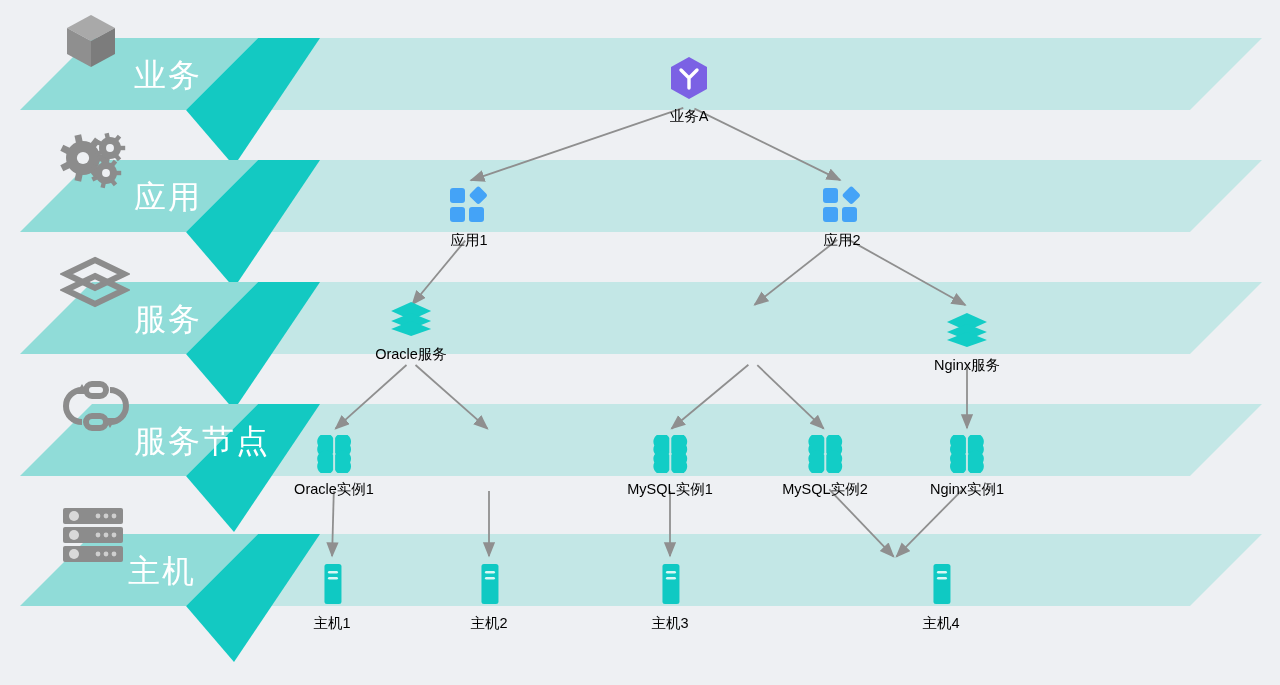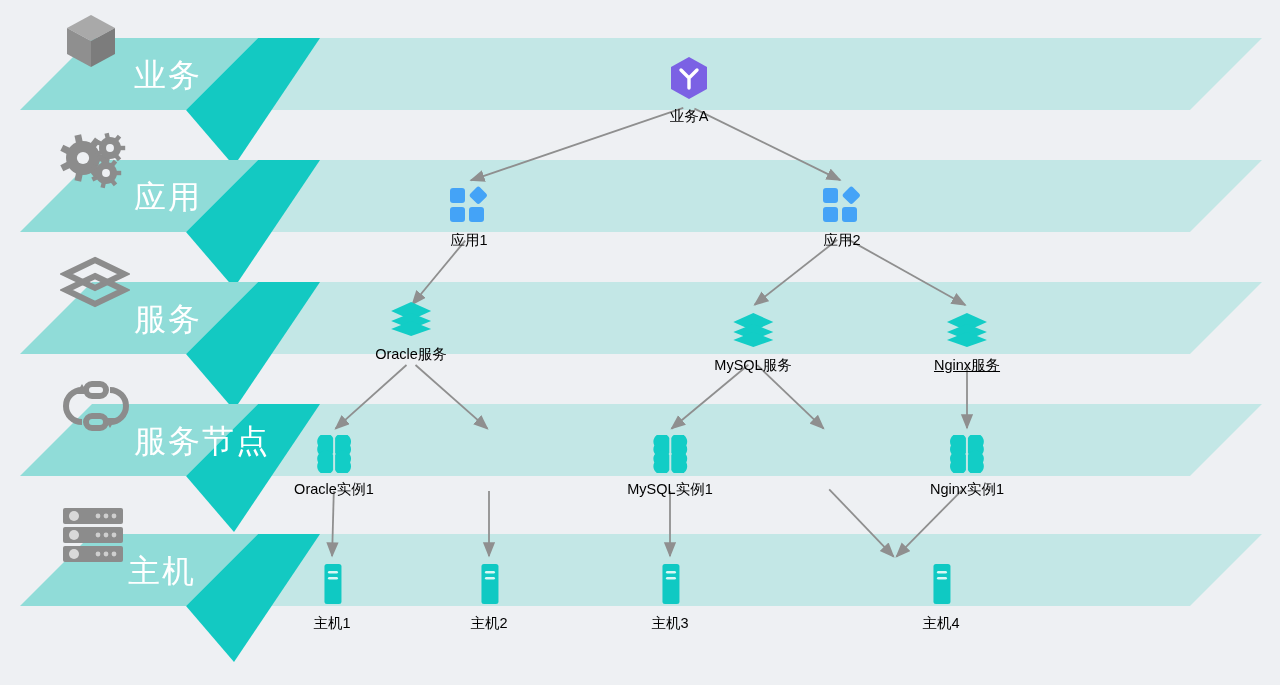--- a/index.html
+++ b/index.html
@@ -194,54 +194,55 @@
         <span class="nlabel">应用2</span>
       </div>
       <div class="node" style="left: 411px; top: 300px;">
         <span class="glyph"><svg width="46" height="38" viewBox="0 0 46 38">
         <polygon points="23,2 43,11 23,20 3,11" fill="#12cdc6"></polygon>
         <polygon points="23,13 43,21 23,29 3,21" fill="#12cdc6"></polygon>
         <polygon points="23,21 43,29 23,36 3,29" fill="#12cdc6"></polygon>
       </svg></span>
         <span class="nlabel">Oracle服务</span>
       </div>
-      <div class="node" style="left: 753px; top: 311px;">
+      <div class="node" style="left: 967px; top: 311px;">
         <span class="glyph"><svg width="46" height="38" viewBox="0 0 46 38">
         <polygon points="23,2 43,11 23,20 3,11" fill="#12cdc6"></polygon>
         <polygon points="23,13 43,21 23,29 3,21" fill="#12cdc6"></polygon>
         <polygon points="23,21 43,29 23,36 3,29" fill="#12cdc6"></polygon>
       </svg></span>
-        <span class="nlabel">MySQL服务</span>
-      </div>
-      <div class="node" style="left: 967px; top: 311px; text-decoration: underline;">
-        <span class="glyph"><svg width="46" height="38" viewBox="0 0 46 38">
-        <polygon points="23,2 43,11 23,20 3,11" fill="#12cdc6"></polygon>
-        <polygon points="23,13 43,21 23,29 3,21" fill="#12cdc6"></polygon>
-        <polygon points="23,21 43,29 23,36 3,29" fill="#12cdc6"></polygon>
-      </svg></span>
         <span class="nlabel">Nginx服务</span>
       </div>
       <div class="node" style="left: 334px; top: 435px;">
         <span class="glyph"><svg width="40" height="38" viewBox="0 0 40 38">
         <path d="M19,18 L19,3 A8.3,8.3 0 0 0 4,10.5 A8.3,8.3 0 0 0 19,18 Z" fill="#12cdc6"></path>
         <path d="M21,18 L21,3 A8.3,8.3 0 0 1 36,10.5 A8.3,8.3 0 0 1 21,18 Z" fill="#12cdc6"></path>
         <path d="M19,20 L19,35 A8.3,8.3 0 0 1 4,27.5 A8.3,8.3 0 0 1 19,20 Z" fill="#12cdc6"></path>
         <path d="M21,20 L21,35 A8.3,8.3 0 0 0 36,27.5 A8.3,8.3 0 0 0 21,20 Z" fill="#12cdc6"></path>
       </svg></span>
         <span class="nlabel">Oracle实例1</span>
       </div>
       <div class="node" style="left: 670px; top: 435px;">
         <span class="glyph"><svg width="40" height="38" viewBox="0 0 40 38">
         <path d="M19,18 L19,3 A8.3,8.3 0 0 0 4,10.5 A8.3,8.3 0 0 0 19,18 Z" fill="#12cdc6"></path>
         <path d="M21,18 L21,3 A8.3,8.3 0 0 1 36,10.5 A8.3,8.3 0 0 1 21,18 Z" fill="#12cdc6"></path>
         <path d="M19,20 L19,35 A8.3,8.3 0 0 1 4,27.5 A8.3,8.3 0 0 1 19,20 Z" fill="#12cdc6"></path>
         <path d="M21,20 L21,35 A8.3,8.3 0 0 0 36,27.5 A8.3,8.3 0 0 0 21,20 Z" fill="#12cdc6"></path>
       </svg></span>
         <span class="nlabel">MySQL实例1</span>
       </div>
+      <div class="node" style="left: 825px; top: 435px;">
+        <span class="glyph"><svg width="40" height="38" viewBox="0 0 40 38">
+        <path d="M19,18 L19,3 A8.3,8.3 0 0 0 4,10.5 A8.3,8.3 0 0 0 19,18 Z" fill="#12cdc6"></path>
+        <path d="M21,18 L21,3 A8.3,8.3 0 0 1 36,10.5 A8.3,8.3 0 0 1 21,18 Z" fill="#12cdc6"></path>
+        <path d="M19,20 L19,35 A8.3,8.3 0 0 1 4,27.5 A8.3,8.3 0 0 1 19,20 Z" fill="#12cdc6"></path>
+        <path d="M21,20 L21,35 A8.3,8.3 0 0 0 36,27.5 A8.3,8.3 0 0 0 21,20 Z" fill="#12cdc6"></path>
+      </svg></span>
+        <span class="nlabel">MySQL实例2</span>
+      </div>
       <div class="node" style="left: 967px; top: 435px;">
         <span class="glyph"><svg width="40" height="38" viewBox="0 0 40 38">
         <path d="M19,18 L19,3 A8.3,8.3 0 0 0 4,10.5 A8.3,8.3 0 0 0 19,18 Z" fill="#12cdc6"></path>
         <path d="M21,18 L21,3 A8.3,8.3 0 0 1 36,10.5 A8.3,8.3 0 0 1 21,18 Z" fill="#12cdc6"></path>
         <path d="M19,20 L19,35 A8.3,8.3 0 0 1 4,27.5 A8.3,8.3 0 0 1 19,20 Z" fill="#12cdc6"></path>
         <path d="M21,20 L21,35 A8.3,8.3 0 0 0 36,27.5 A8.3,8.3 0 0 0 21,20 Z" fill="#12cdc6"></path>
       </svg></span>
         <span class="nlabel">Nginx实例1</span>
       </div>
       <div class="node" style="left: 332px; top: 563px;">

